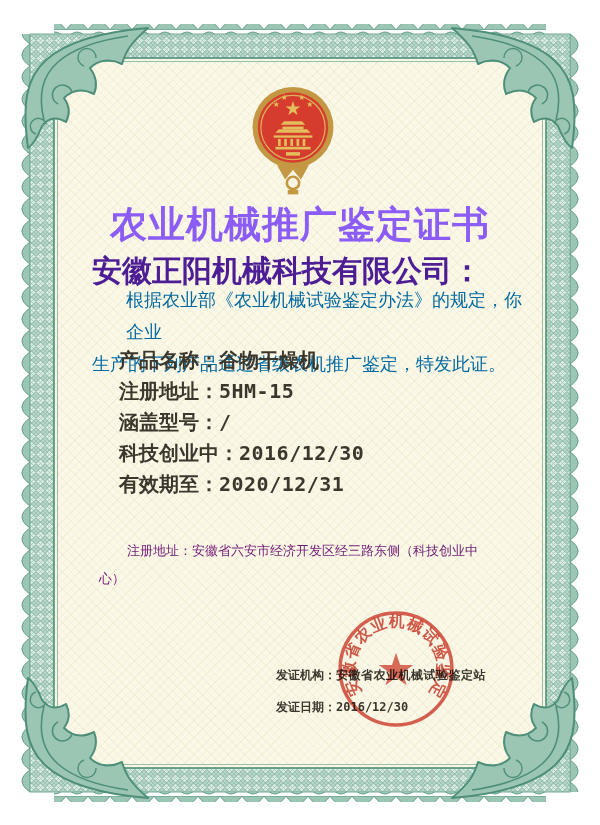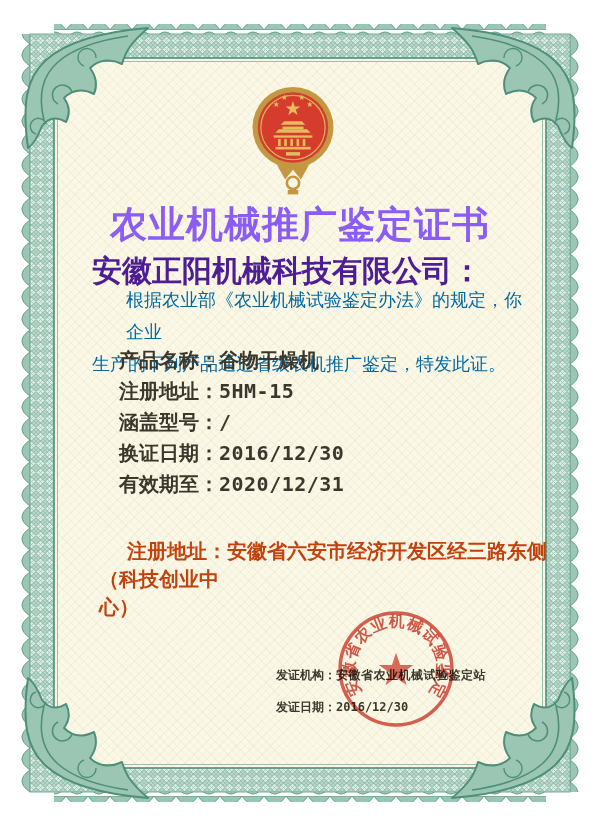--- a/index.html
+++ b/index.html
@@ -41,21 +41,21 @@
 
   #fields{
     position:absolute;left:119px;top:350px;
     font-size:20px;font-weight:600;color:#3b372c;
   }
   .field-row{height:31px;line-height:20px;}
   .field-value{font-family:"DejaVu Sans Mono","Liberation Mono",monospace;font-weight:600;letter-spacing:0.5px;}
 
   #address{
     position:absolute;left:99px;top:537px;width:460px;
-    font-size:20px;font-weight:700;line-height:28px;color:#c2410c;
+    font-size:13px;font-weight:400;line-height:28px;color:#701a75;
   }
   #address .first{padding-left:28px;display:inline;}
   #address .second{display:block;}
 
   #issuer-block{
     position:absolute;left:276px;top:659px;
     font-size:12px;font-weight:700;color:#3b372c;line-height:32px;
   }
   #issuer-block .val{letter-spacing:0.5px;}
   #issuer-block .num{font-family:"DejaVu Sans Mono","Liberation Mono",monospace;}
@@ -151,21 +151,21 @@
 
   <div id="intro">
     <div class="indent">根据农业部《农业机械试验鉴定办法》的规定，你企业</div>
     <div>生产的下列产品通过省级农机推广鉴定，特发此证。</div>
   </div>
 
   <div id="fields">
     <div class="field-row"><span class="field-label">产品名称：</span><span class="cjk">谷物干燥机</span></div>
     <div class="field-row"><span class="field-label">注册地址：</span><span class="field-value">5HM-15</span></div>
     <div class="field-row"><span class="field-label">涵盖型号：</span><span class="field-value">/</span></div>
-    <div class="field-row"><span class="field-label">换证日期：</span><span class="field-value">2016/12/30</span></div>
+    <div class="field-row"><span class="field-label">科技创业中：</span><span class="field-value">2016/12/30</span></div>
     <div class="field-row"><span class="field-label">有效期至：</span><span class="field-value">2020/12/31</span></div>
   </div>
 
   <div id="address">
     <span class="first">注册地址：</span><span>安徽省六安市经济开发区经三路东侧（科技创业中</span>
     <span class="second">心）</span>
   </div>
 
   <div id="issuer-block">
     <div><span>发证机构：</span><span class="val">安徽省农业机械试验鉴定站</span></div>

